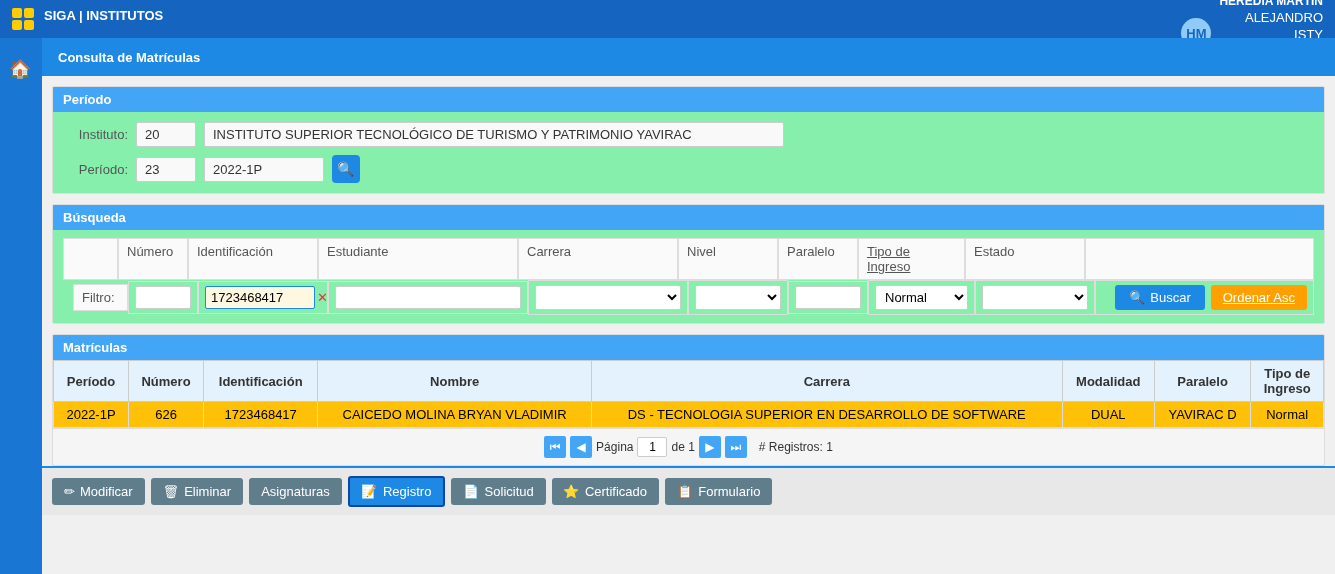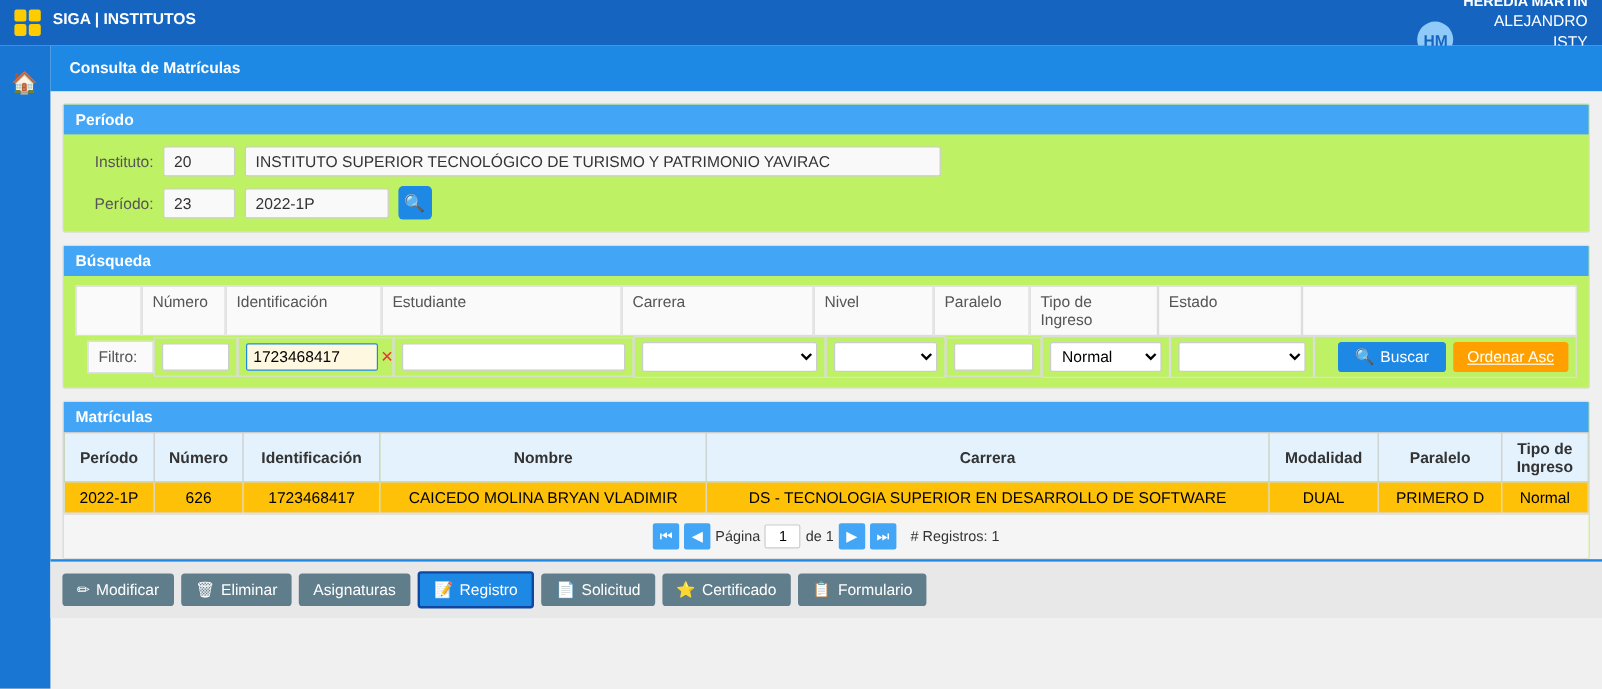--- a/index.html
+++ b/index.html
@@ -86,21 +86,21 @@
     .page-title-bar {
       background: #1e88e5;
       padding: 10px 16px;
       color: white;
       font-size: 16px;
       font-weight: bold;
     }
 
     
     .section {
-      background: #bef264;
+      background: #86efac;
       margin: 10px 10px 0 10px;
       border-radius: 2px;
       overflow: hidden;
       border: 1px solid #ddd;
     }
     .section-header {
       background: #42a5f5;
       color: white;
       font-weight: bold;
       padding: 5px 10px;
@@ -279,21 +279,21 @@
     .filter-cell {
       border: 1px solid #ddd;
       padding: 4px 6px;
     }
     .col-numero { width: 70px; }
     .col-identificacion { width: 130px; }
     .col-estudiante { width: 200px; }
     .col-carrera { width: 160px; }
     .col-nivel { width: 100px; }
     .col-paralelo { width: 80px; }
-    .col-tipoing { width: 107px; }
+    .col-tipoing { width: 107px; text-decoration: underline; }
     .col-estado { width: 120px; }
     .header-cell {
       border: 1px solid #ddd;
       padding: 5px 8px;
       background: #fafafa;
       font-weight: normal;
       color: #555;
       text-align: left;
     }
     .filtro-label {
@@ -466,21 +466,21 @@
             </tr>
           </thead>
           <tbody id="mat-tbody">
           <tr class="selected">
                 <td>2022-1P</td>
                 <td>626</td>
                 <td>1723468417</td>
                 <td>CAICEDO MOLINA BRYAN VLADIMIR</td>
                 <td>DS - TECNOLOGIA SUPERIOR EN DESARROLLO DE SOFTWARE</td>
                 <td>DUAL</td>
-                <td>PRIMERO D</td>
+                <td>YAVIRAC D</td>
                 <td>Normal</td>
               </tr>
             </tbody>
         </table>
 
         <div class="pagination">
           <button class="pag-btn">⏮</button>
           <button class="pag-btn">◀</button>
           <span class="pag-text">Página</span>
           <input class="pag-input" type="text" value="1" style="">

